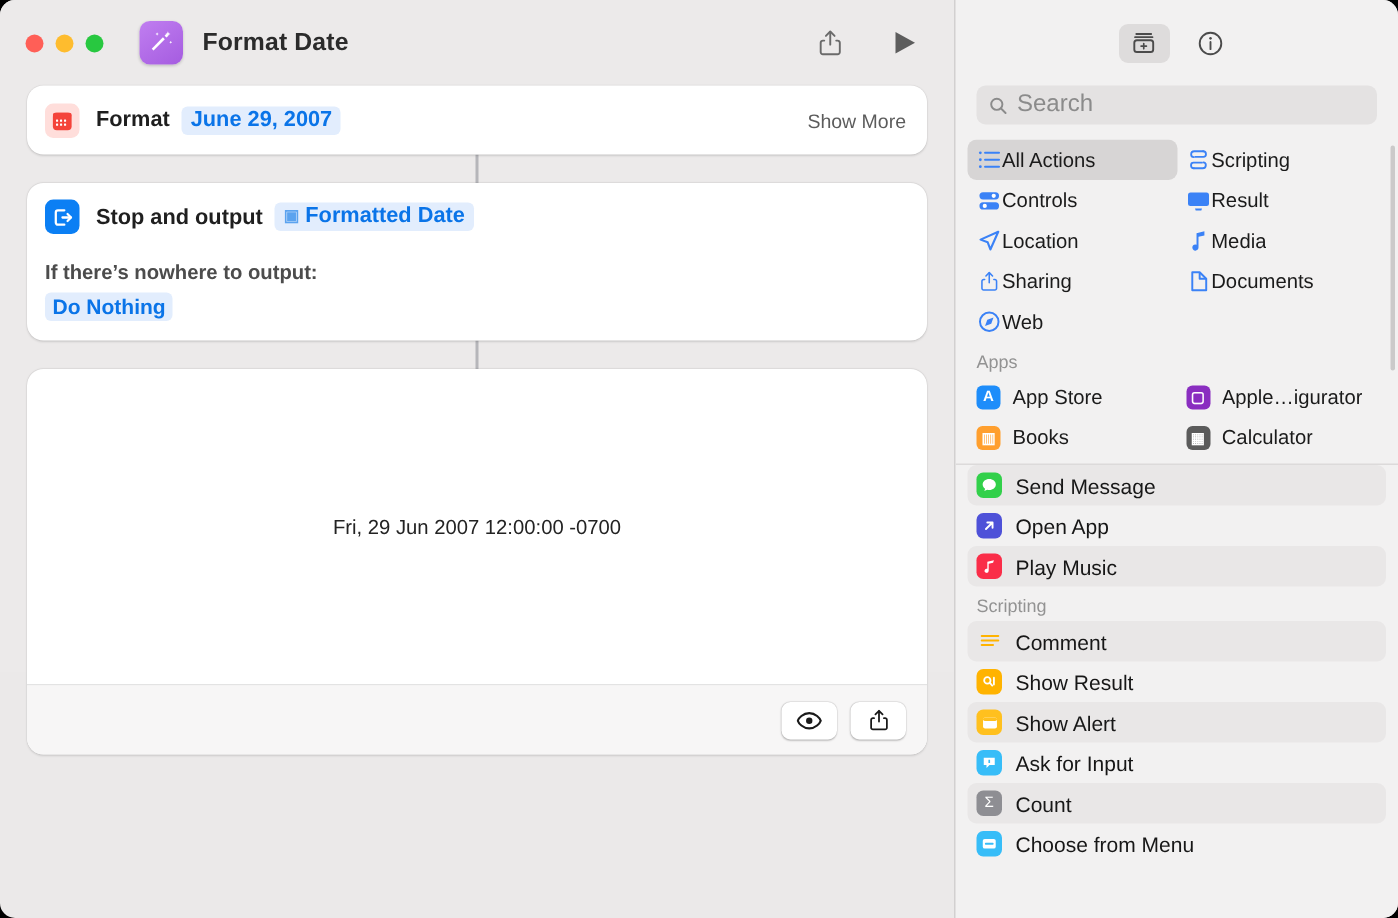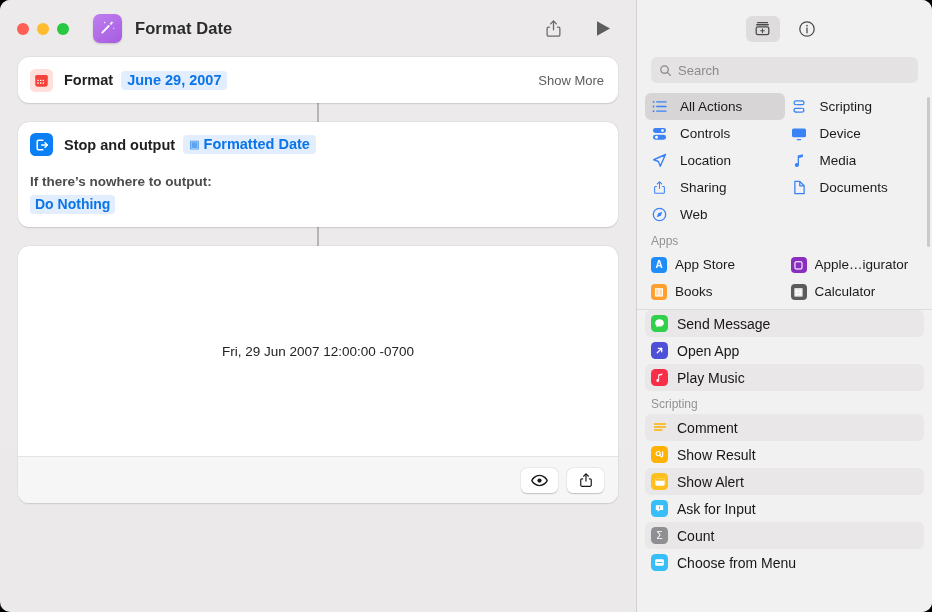--- a/index.html
+++ b/index.html
@@ -177,38 +177,38 @@
 
   .search-wrap { padding: 0 14px; flex: none; }
   .search {
     height: 26px;
     background: #e4e2e2;
     border-radius: 6px;
     display: flex; align-items: center;
     padding: 0 8px;
     gap: 6px;
   }
-  .search-ph { font-size: 13px; color: #8b8b8b; }
+  .search-ph { font-size: 16px; color: #8b8b8b; }
 
   .sb-scroll {
     flex: 1;
     overflow: hidden;
     position: relative;
     margin-top: 10px;
   }
   .cat-grid {
     display: grid;
     grid-template-columns: 1fr 1fr;
     padding: 0 8px;
     column-gap: 0;
   }
   .cat {
     height: 27px;
     display: flex; align-items: center;
-    gap: 12px;
+    gap: 0;
     padding: 0 6px;
     border-radius: 6px;
     font-size: 13.5px; color: #1b1b1b;
   }
   .cat.selected { background: #d7d5d5; }
   .cat-ico {
     width: 17px; flex: none;
     display: flex; align-items: center; justify-content: center;
     color: #3b82f6;
   }
@@ -437,21 +437,21 @@
           <span class="cat-label">Controls</span>
         </div>
 
         <div class="cat">
           <span class="cat-ico">
             <svg width="16" height="14" viewBox="0 0 17 15">
               <rect x="1" y="1.5" width="15" height="9.6" rx="1.8" fill="currentColor"></rect>
               <path d="M6 12.8h5l-.5 1.4h-4z" fill="currentColor"></path>
             </svg>
           </span>
-          <span class="cat-label">Device</span>
+          <span class="cat-label">Result</span>
         </div>
 
         <div class="cat">
           <span class="cat-ico">
             <svg width="15" height="15" viewBox="0 0 16 16" fill="none" stroke="currentColor" stroke-width="1.5" stroke-linejoin="round">
               <path d="M14.4 1.6L1.8 7.2l5.1 1.9 1.9 5.1z"></path>
             </svg>
           </span>
           <span class="cat-label">Location</span>
         </div>

